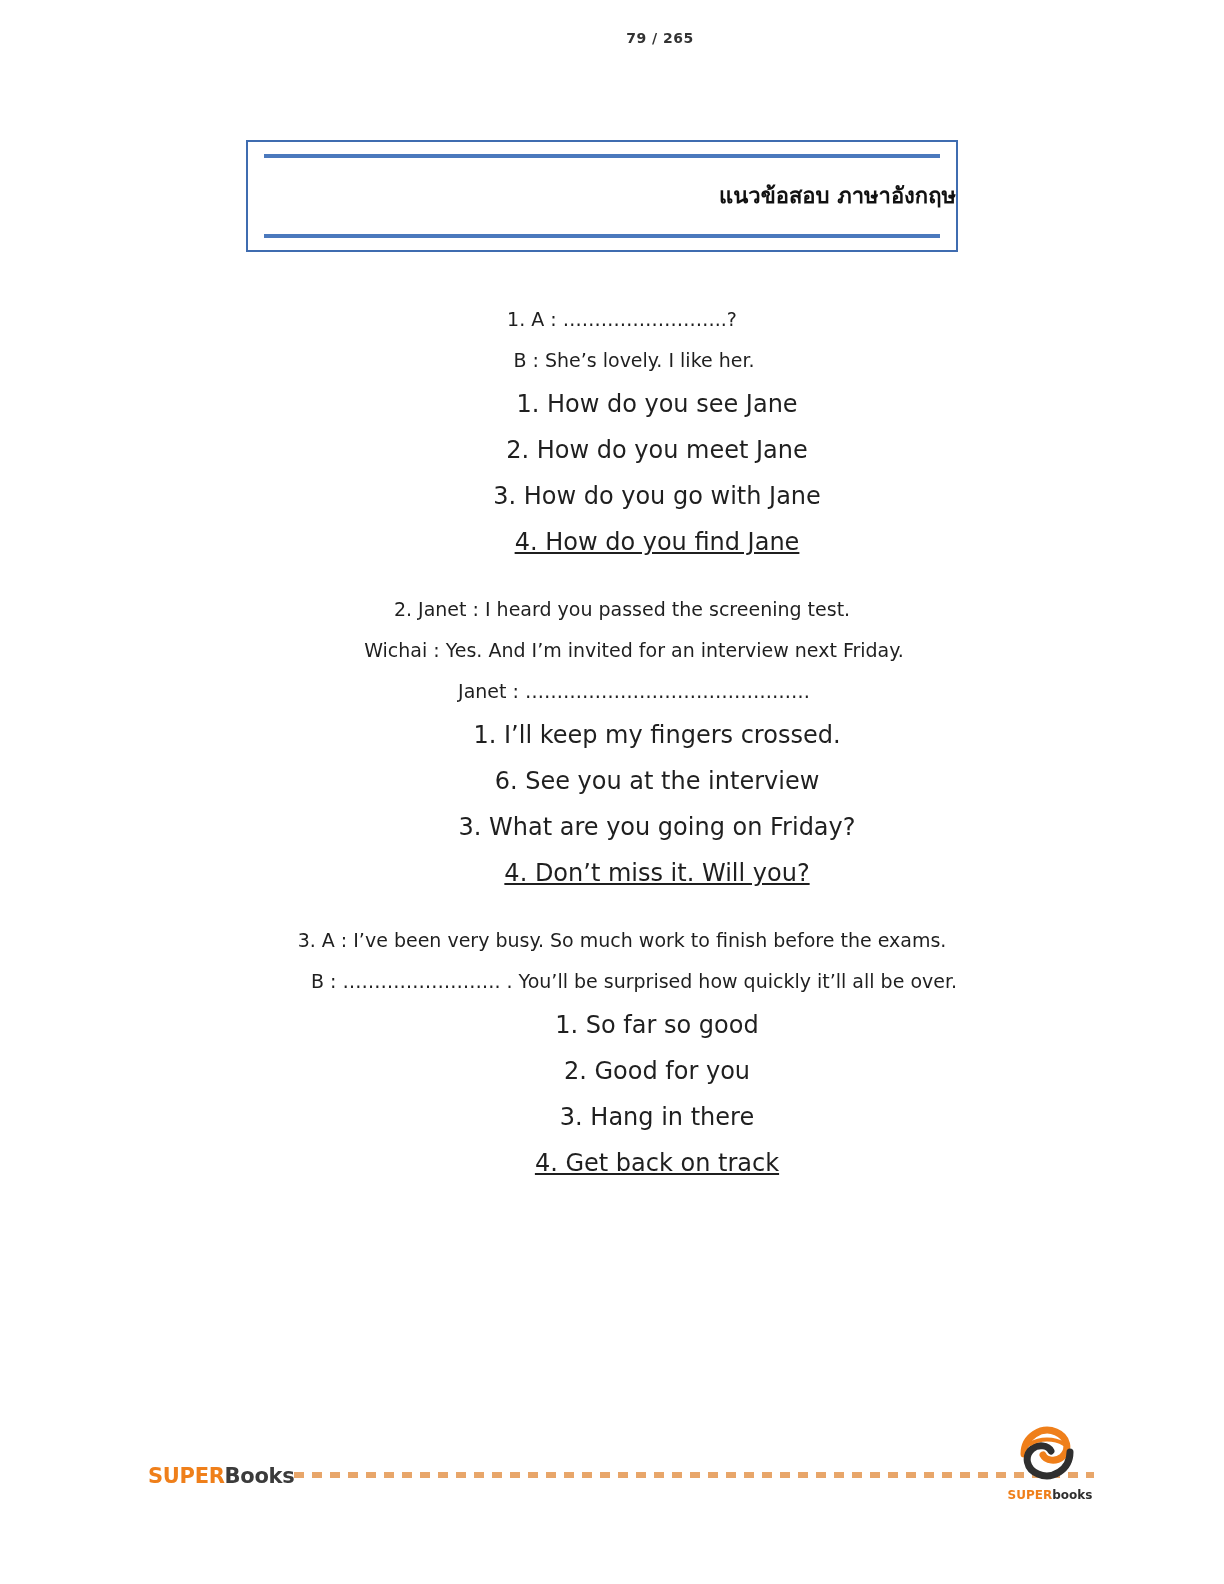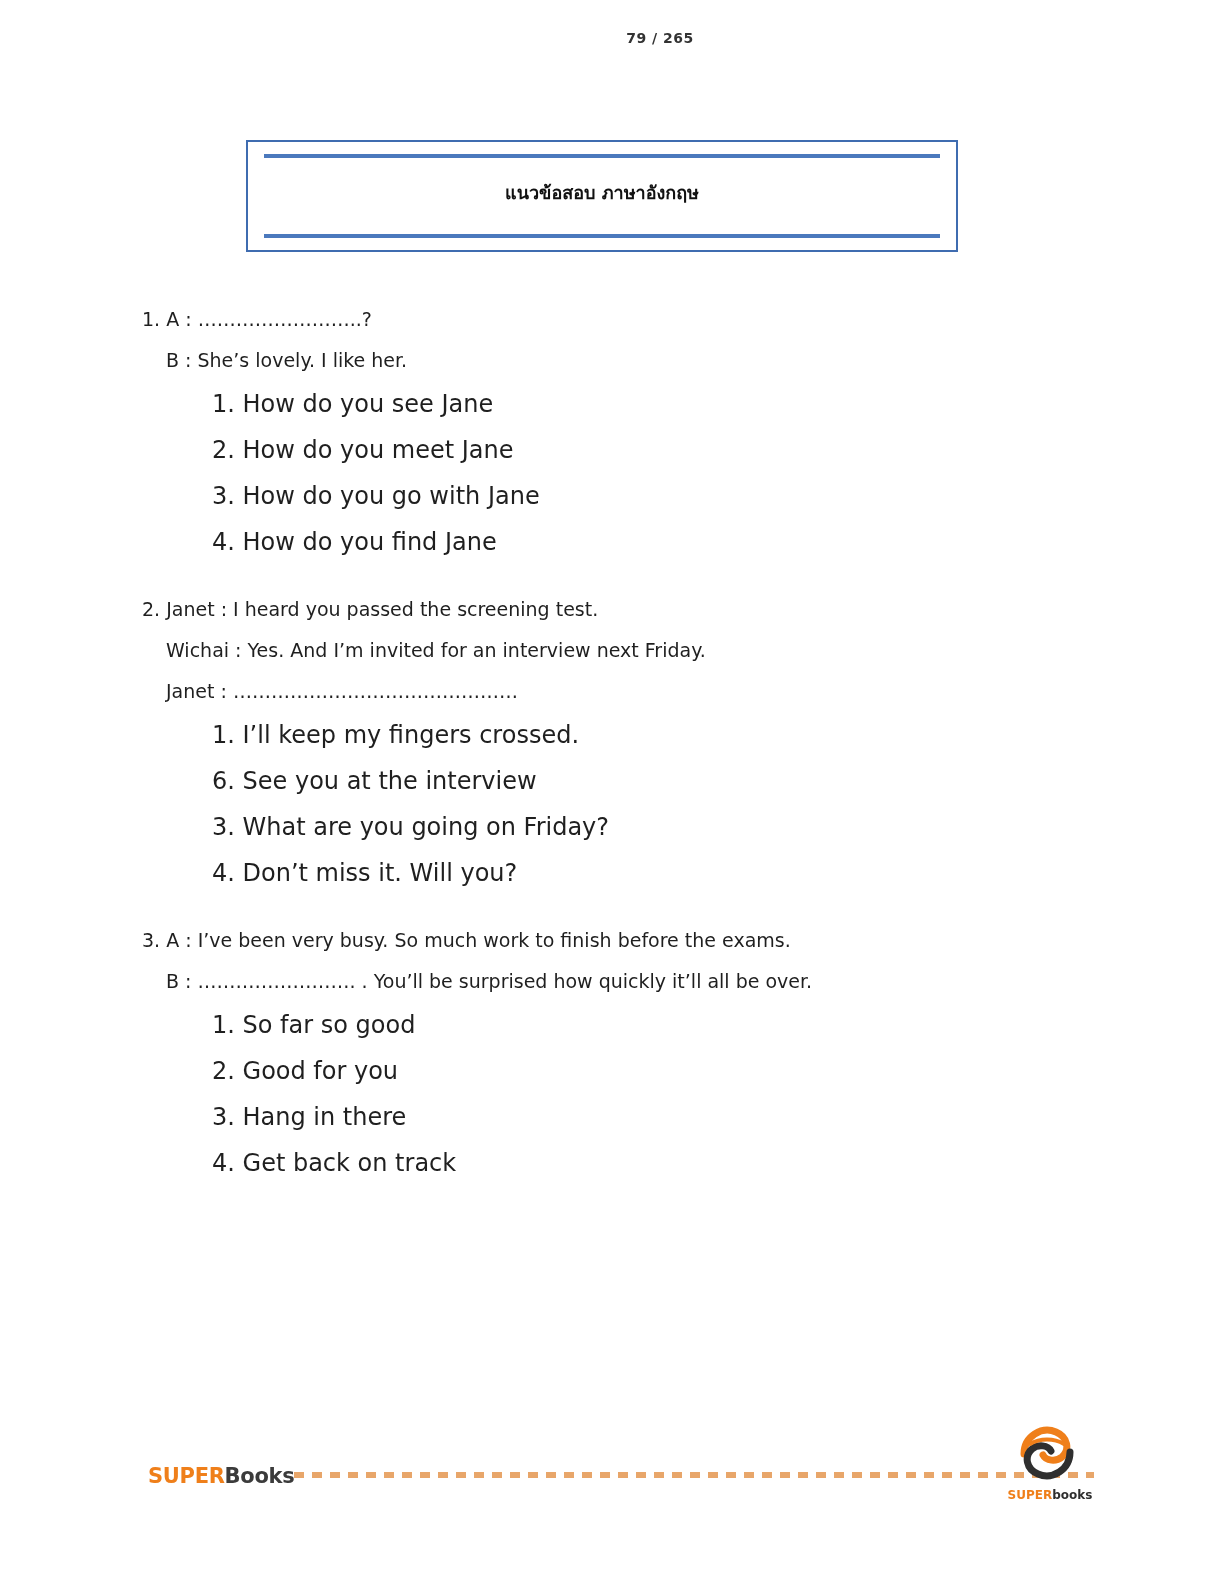--- a/index.html
+++ b/index.html
@@ -48,54 +48,55 @@
     height: 4px;
     background: #4b79bd;
   }
   .title-rule.top { top: 12px; }
   .title-rule.bottom { bottom: 12px; }
   .title-text {
     position: absolute;
     left: 0;
     right: 0;
     top: 36px;
-    text-align: center;
-    font-size: 18px;
+    text-align: right;
+    font-size: 22px;
     font-weight: bold;
     color: #111;
     font-family: "DejaVu Sans", sans-serif;
   }
 
   
   .content {
     position: absolute;
     top: 310px;
     left: 142px;
     width: 960px;
   }
   .qblock {
     margin-bottom: 46px;
+    text-align: center;
   }
   .qline {
     font-size: 19px;
     line-height: 1.0;
     color: #1f1f1f;
     margin-bottom: 22px;
     white-space: pre-wrap;
   }
   .qline.first { margin-left: 0; }
   .qline.cont { margin-left: 24px; }
   .choice {
     font-size: 24px;
     line-height: 1.0;
     color: #1f1f1f;
     margin-left: 70px;
     margin-bottom: 22px;
   }
-  .choice:last-child { margin-bottom: 0; }
+  .choice:last-child { margin-bottom: 0; text-decoration: underline; }
 
   
   .footer {
     position: absolute;
     left: 6px;
     bottom: 0;
     width: 100%;
     height: 150px;
   }
   .footer-brand {

